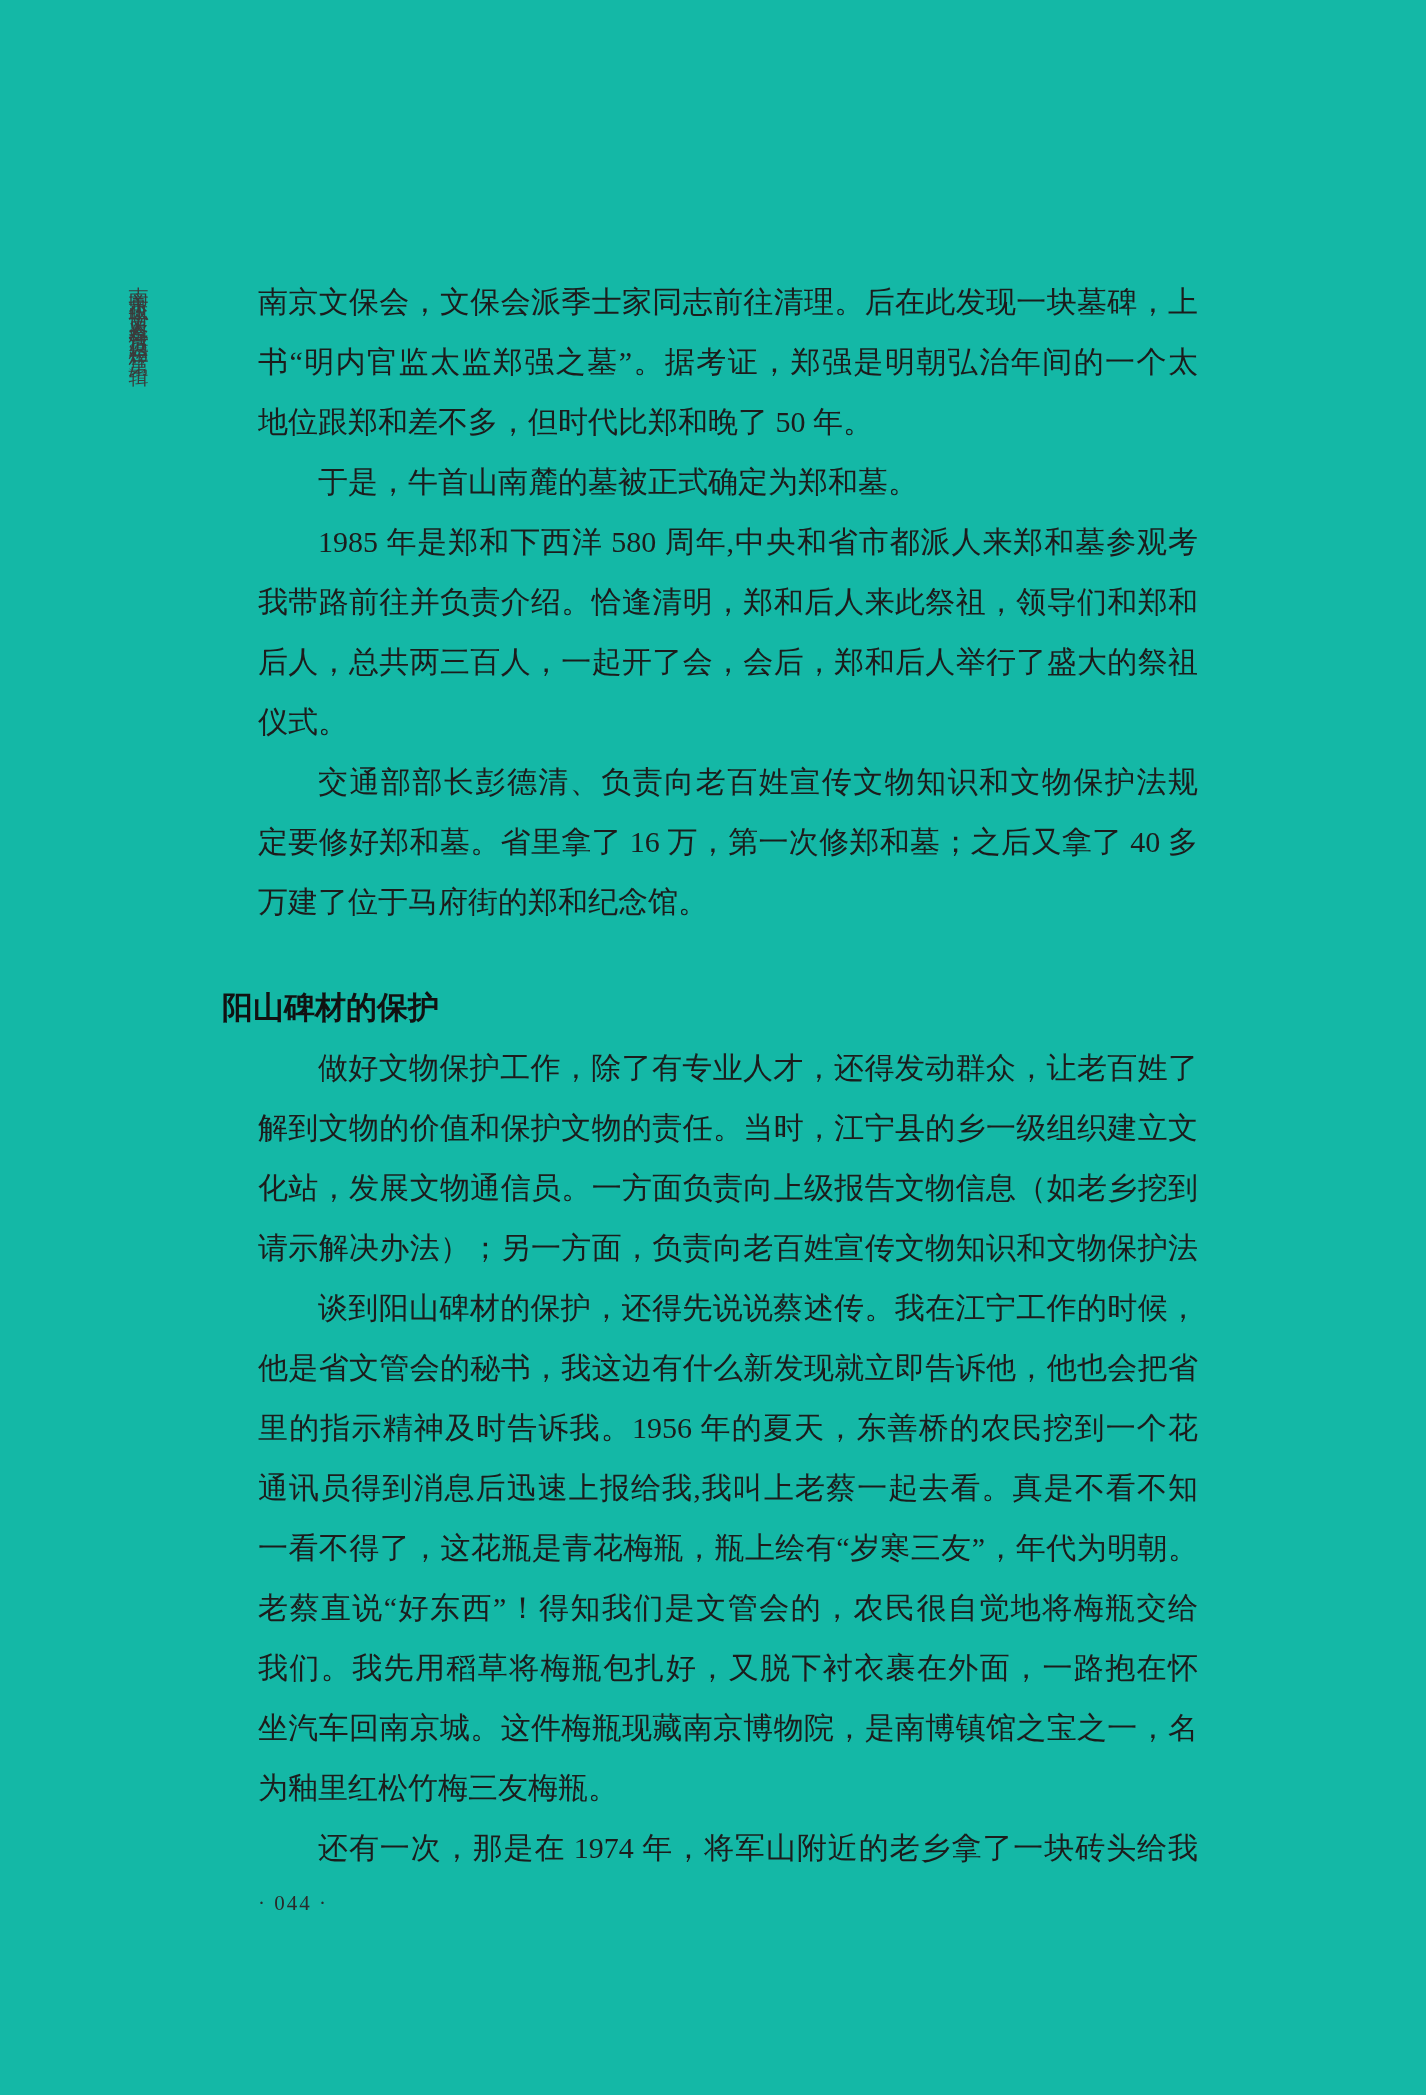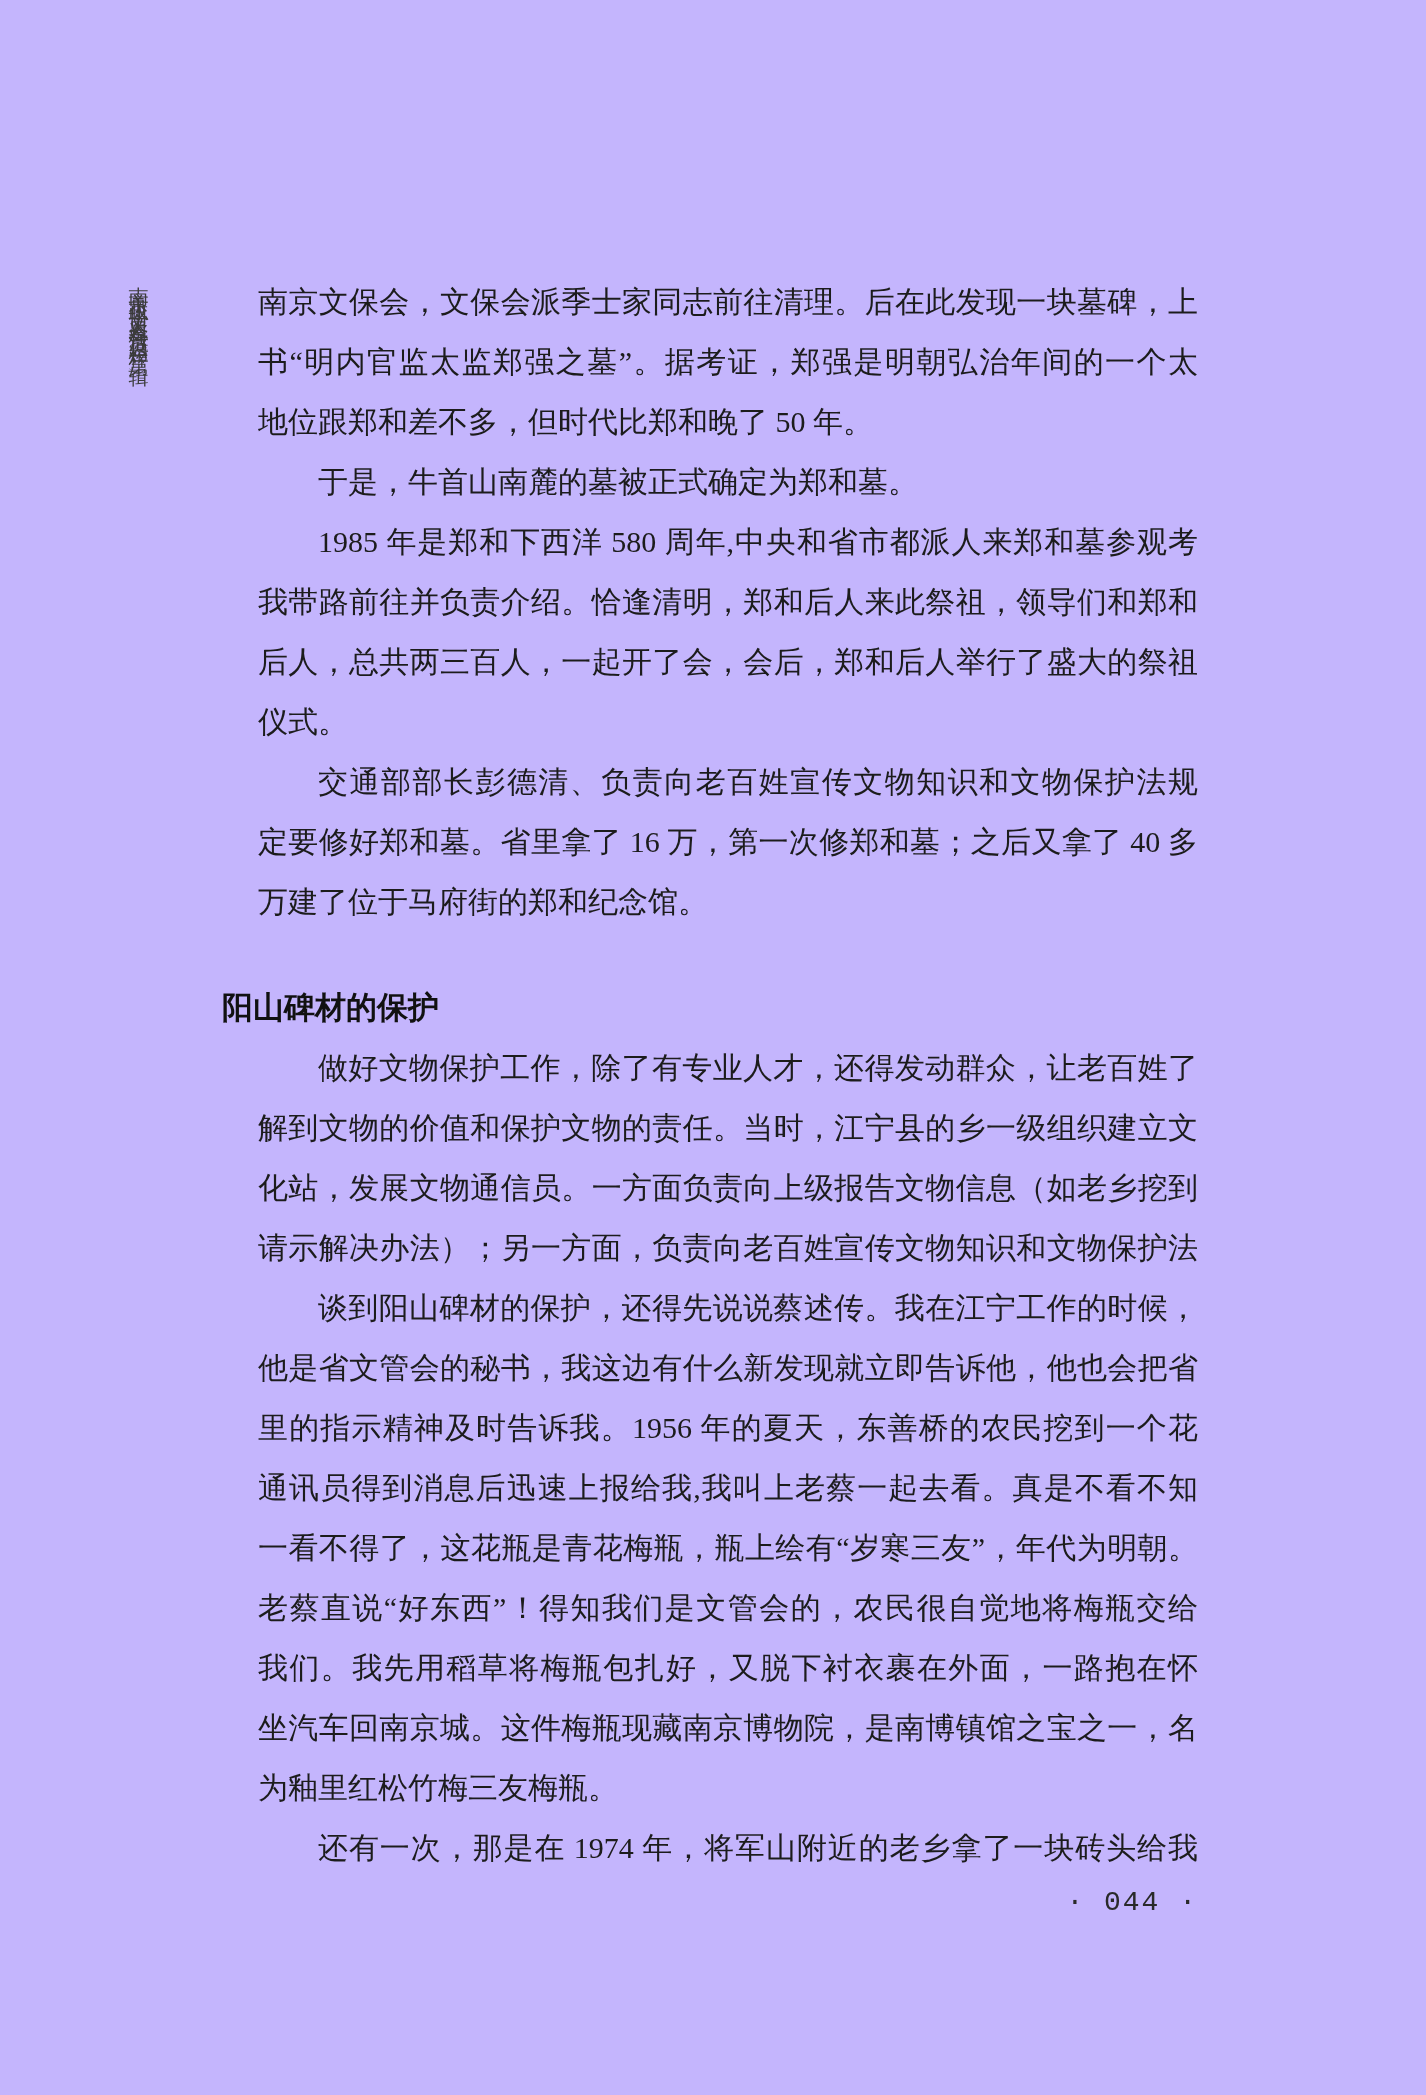--- a/index.html
+++ b/index.html
@@ -2,21 +2,21 @@
 <html><head>
 <meta charset="utf-8">
 <style>
   html, body { margin: 0; padding: 0; }
   body { background: #e8e8e8; }
 
   .page {
     position: relative;
     width: 1426px;
     height: 2095px;
-    background: #c4b5fd;
+    background: #14b8a6;
     overflow: hidden;
     font-family: "Liberation Serif", "DejaVu Serif", serif;
     color: #1c1c1c;
   }
 
   
   .spine {
     position: absolute;
     left: 126px;
     top: 271px;
@@ -61,25 +61,24 @@
     font-size: 31px;
     font-weight: bold;
     font-family: "Liberation Sans", "DejaVu Sans", sans-serif;
     color: #111111;
   }
 
   .folio {
     margin-top: 8px;
     height: 34px;
     line-height: 34px;
-    text-align: right;
-    font-size: 28px;
+    text-align: left;
+    font-size: 21px;
     letter-spacing: 2px;
     color: #2a2a2a;
-    font-family: Liberation Mono, monospace;
   }
 </style>
 </head>
 <body>
 
 <div class="page">
 
   <div class="spine">南京市政协文史资料活页精粹（第一辑）</div>
 
   <div class="content">

